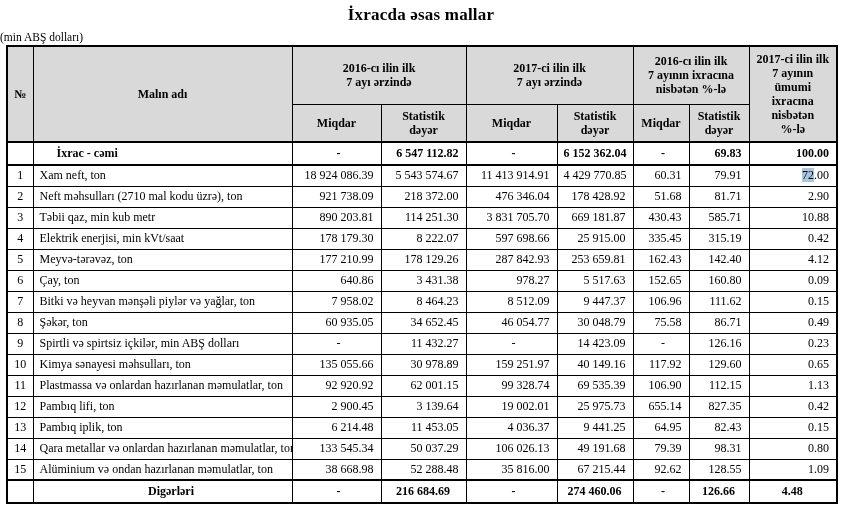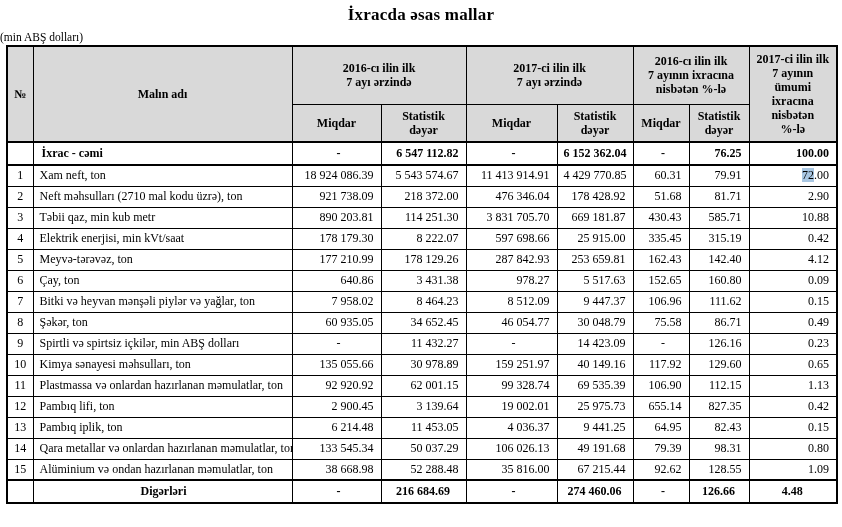--- a/index.html
+++ b/index.html
@@ -58,21 +58,21 @@
     height: 21px;
     padding: 1px 6px;
     vertical-align: middle;
     white-space: nowrap;
   }
   td.c-no { text-align: center; padding: 1px 2px; }
   td.c-name { text-align: left; }
   td.c-num { text-align: right; padding-right: 7px; }
   td.c-num.dash { text-align: center; padding-right: 2px; }
   tr.row-bold td { font-weight: bold; height: 23px; }
-  tr.row-bold td.c-name { padding-left: 8px; }
+  tr.row-bold td.c-name { padding-left: 23px; }
   tr.row-total td { border-top: 2px solid var(--border); border-bottom: 2px solid var(--border); }
   tr.row-others td { border-top: 2px solid var(--border); text-align: center; }
   span.hl { background: var(--hl); }
 </style>
 </head>
 <body>
 
 <div class="page">
   <h1 class="doc-title">İxracda əsas mallar</h1>
   <div class="unit-note">(min ABŞ dolları)</div>
@@ -121,21 +121,21 @@
     </thead>
     <tbody id="table-body">
         <tr class="row-bold row-total">
     <td class="c-no"></td>
     <td class="c-name">İxrac - cəmi</td>
     <td class="c-num dash">-</td>
     <td class="c-num">6 547 112.82</td>
     <td class="c-num dash">-</td>
     <td class="c-num">6 152 362.04</td>
     <td class="c-num dash">-</td>
-    <td class="c-num">76.25</td>
+    <td class="c-num">69.83</td>
     <td class="c-num">100.00</td>
   </tr>
         <tr>
     <td class="c-no">1</td>
     <td class="c-name">Xam neft, ton</td>
     <td class="c-num">18 924 086.39</td>
     <td class="c-num">5 543 574.67</td>
     <td class="c-num">11 413 914.91</td>
     <td class="c-num">4 429 770.85</td>
     <td class="c-num">60.31</td>

